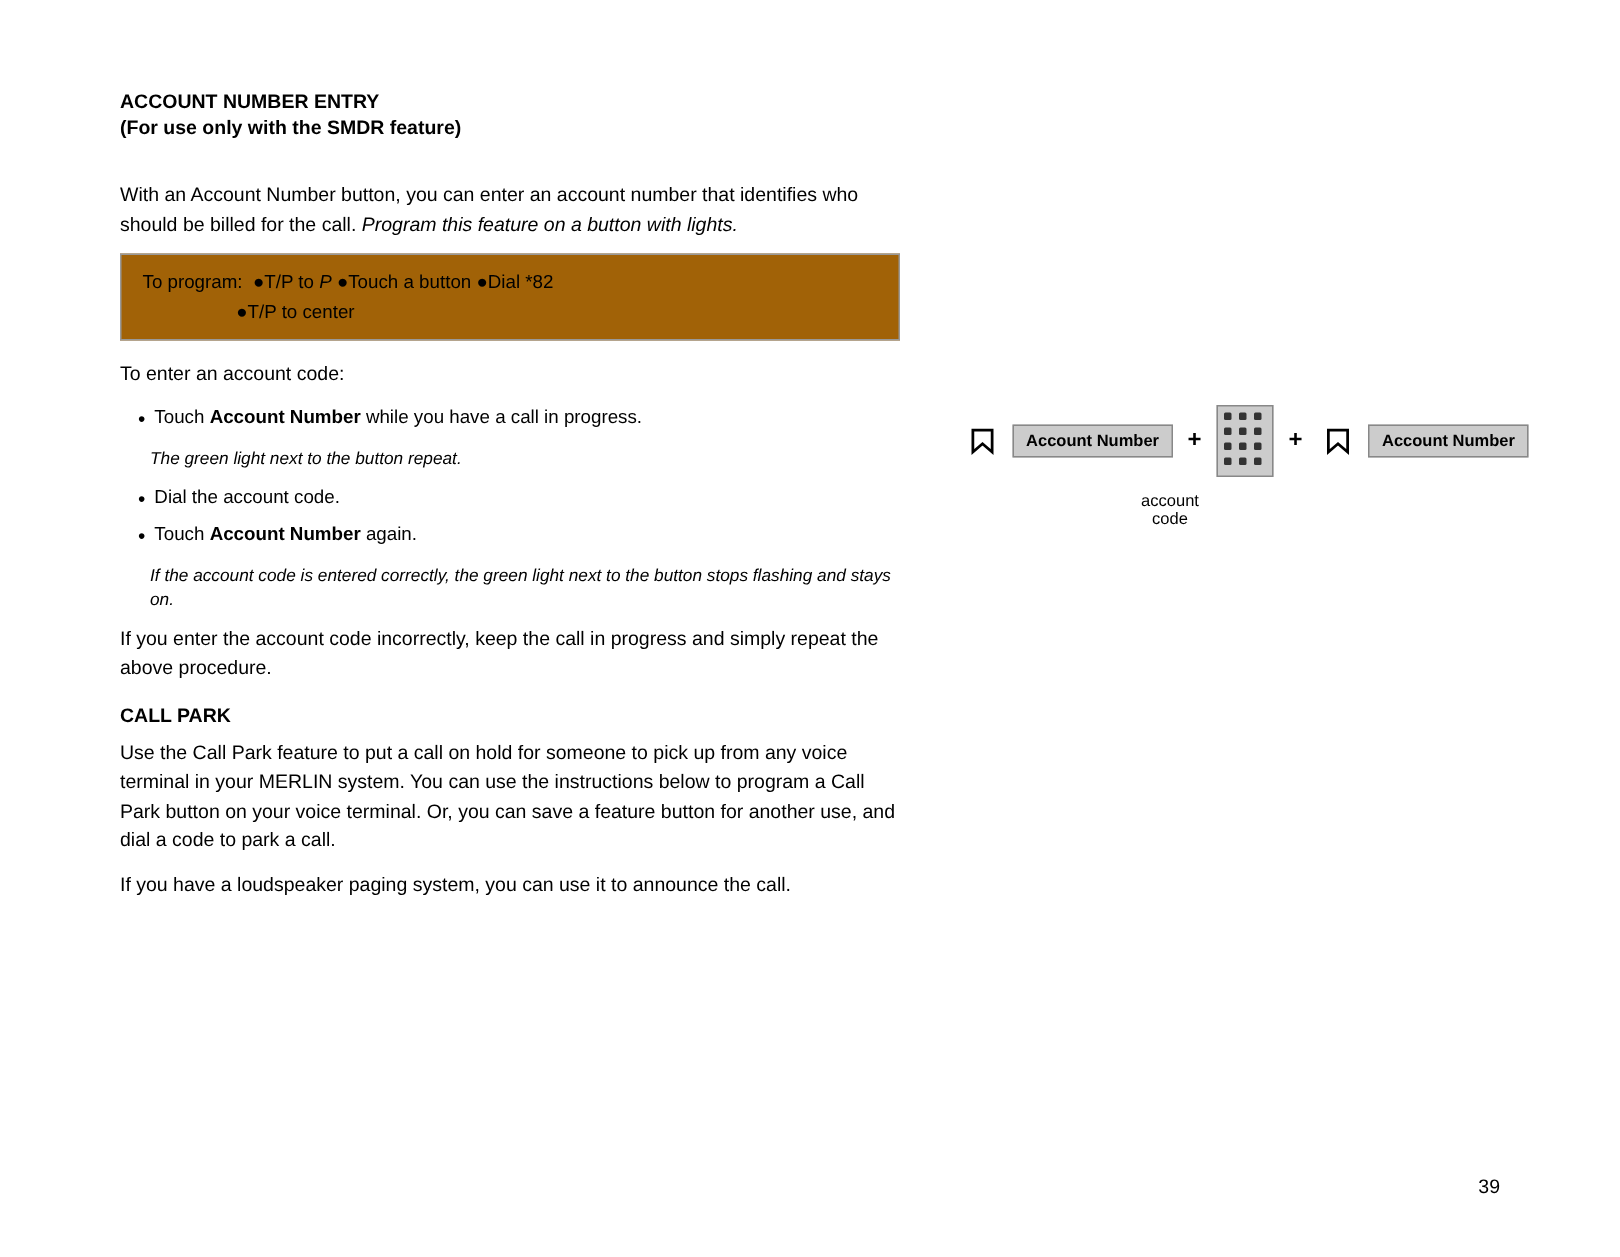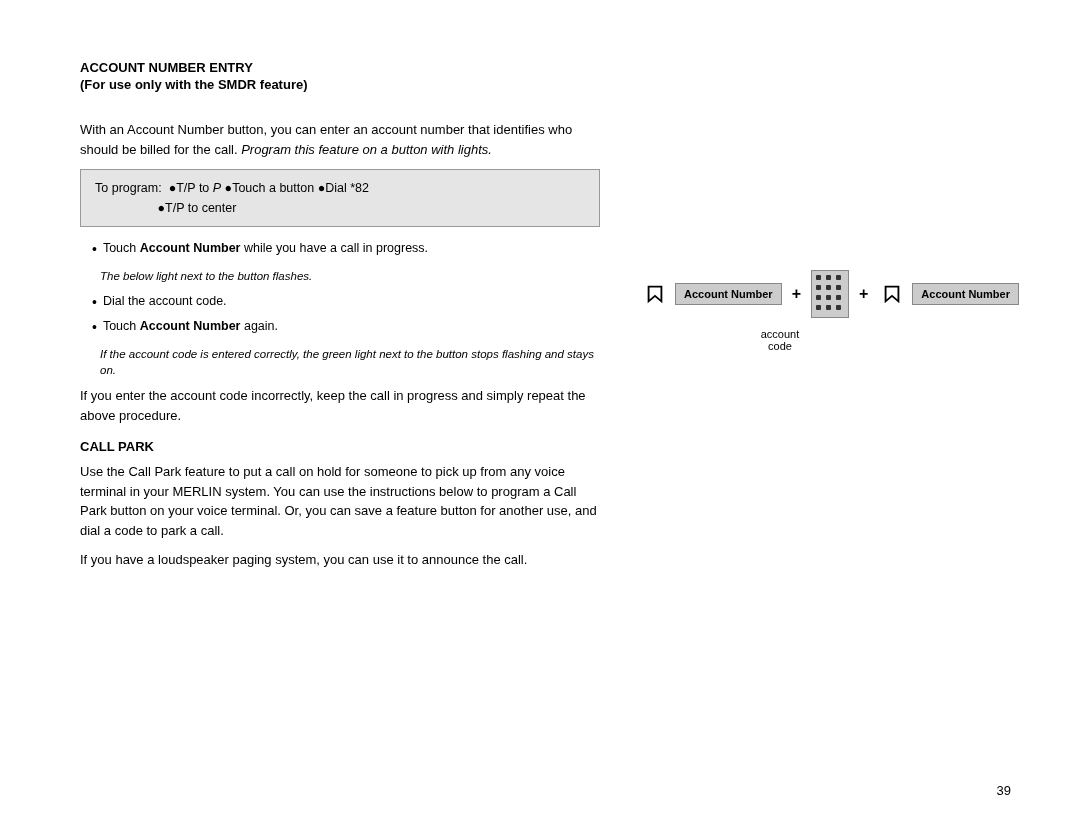--- a/index.html
+++ b/index.html
@@ -27,21 +27,21 @@
       font-size: 13px;
       margin-bottom: 28px;
     }
     .body-text {
       font-size: 13px;
       line-height: 1.5;
       margin-bottom: 10px;
       max-width: 520px;
     }
     .program-box {
-      background: #e5e5e5;
+      background: #a16207;
       border: 1px solid #999;
       padding: 8px 14px;
       margin-bottom: 12px;
       max-width: 520px;
       font-size: 12.5px;
       line-height: 1.6;
     }
     .bullet-list {
       margin-left: 12px;
       margin-bottom: 8px;
@@ -130,49 +130,50 @@
     }
     .account-code-label {
       font-size: 11px;
       text-align: center;
       margin-top: 6px;
     }
     
     .page-number {
       position: absolute;
       bottom: 40px;
-      right: 69px;
+      right: 80px;
       font-size: 13px;
     }
   </style>
 </head>
 <body>
 
 <div class="page-content">
 
   <div class="section-title">ACCOUNT NUMBER ENTRY</div>
   <div class="section-subtitle">(For use only with the SMDR feature)</div>
 
   <div class="body-text">
     With an Account Number button, you can enter an account number that identifies who should be billed for the call. <em>Program this feature on a button with lights.</em>
   </div>
 
   <div class="program-box">
     <span>To program: &nbsp;●T/P to <em>P</em> ●Touch a button ●Dial *82</span><br>
     <span>&nbsp;&nbsp;&nbsp;&nbsp;&nbsp;&nbsp;&nbsp;&nbsp;&nbsp;&nbsp;&nbsp;&nbsp;&nbsp;&nbsp;&nbsp;&nbsp;&nbsp;&nbsp;●T/P to center</span>
   </div>
 
+  <div class="body-text">To enter an account code:</div>
 
   <div class="bullet-list">
     <div class="bullet-item">
       <span class="bullet-dot">•</span>
       <span>Touch <strong>Account Number</strong> while you have a call in progress.</span>
     </div>
   </div>
-  <div class="italic-note">The below light next to the button flashes.</div>
+  <div class="italic-note">The green light next to the button repeat.</div>
 
   <div class="bullet-list">
     <div class="bullet-item">
       <span class="bullet-dot">•</span>
       <span>Dial the account code.</span>
     </div>
     <div class="bullet-item">
       <span class="bullet-dot">•</span>
       <span>Touch <strong>Account Number</strong> again.</span>
     </div>

